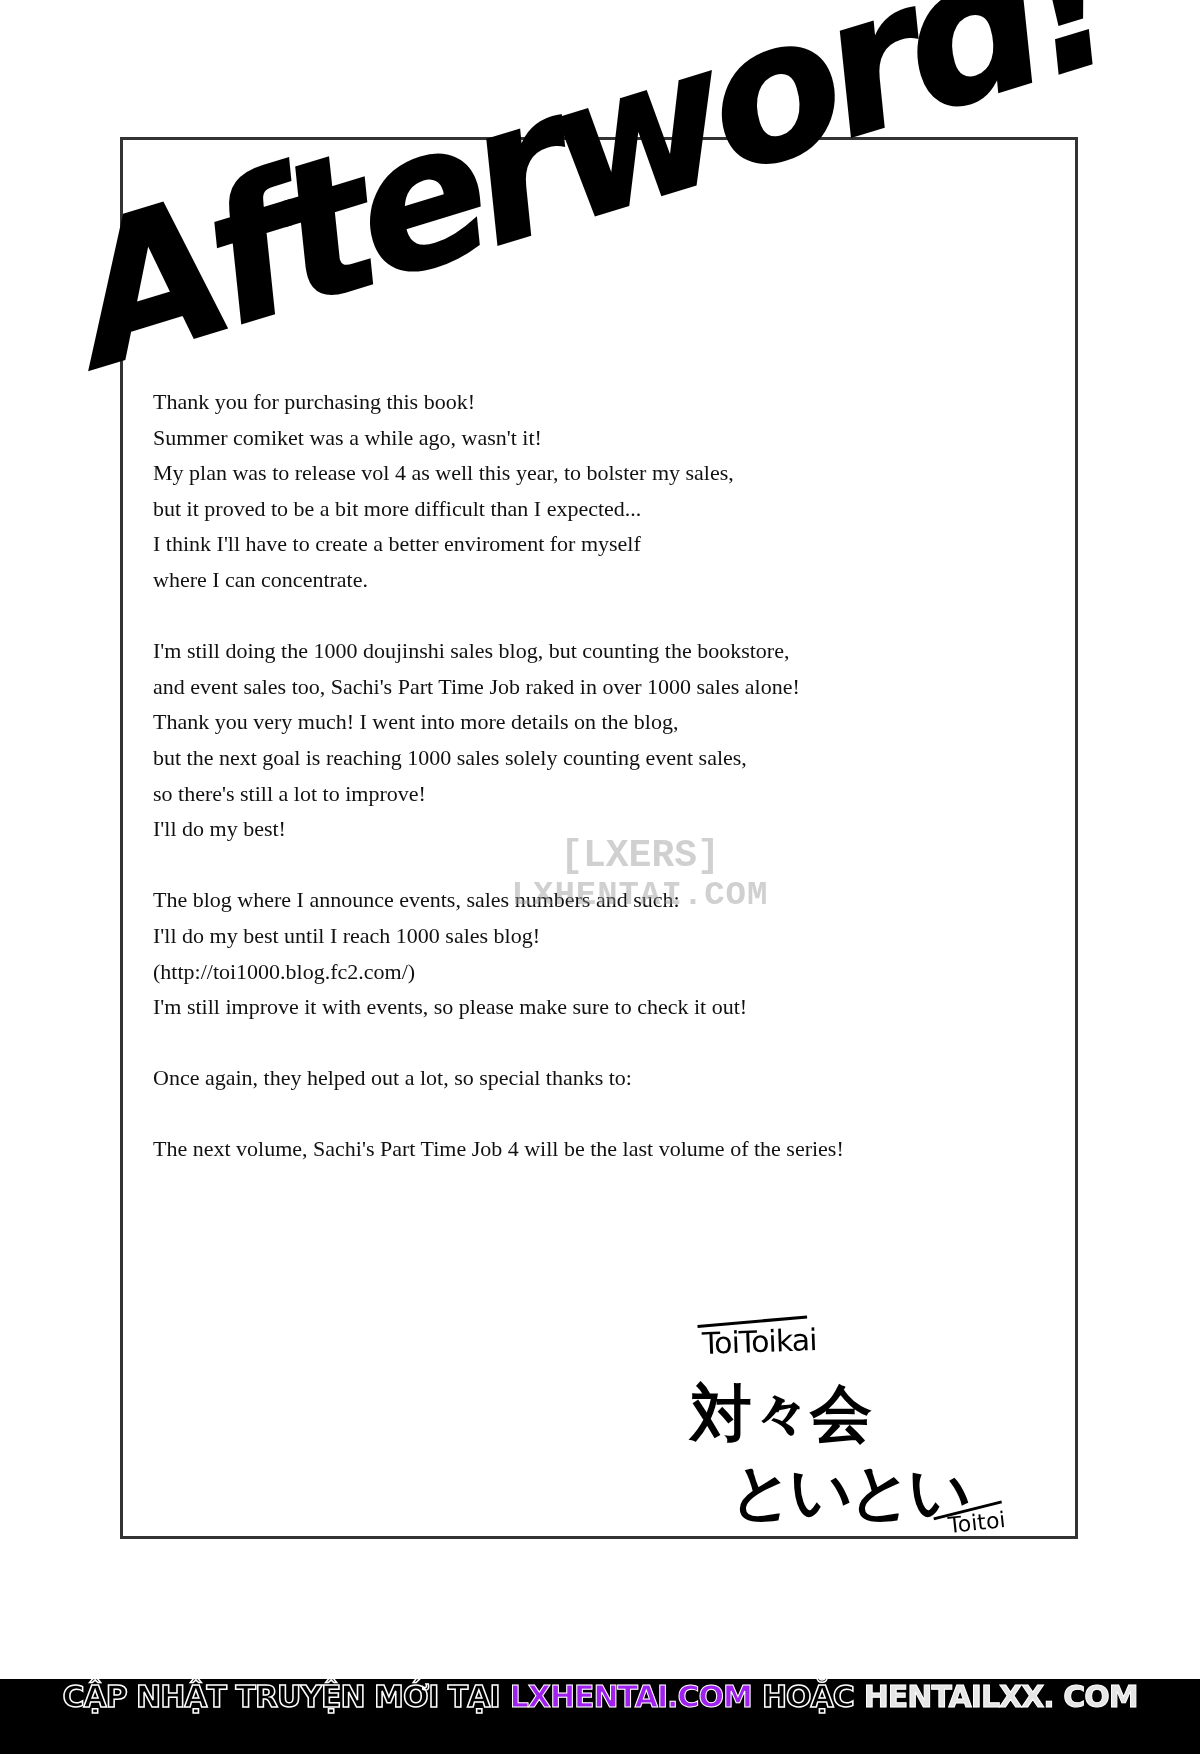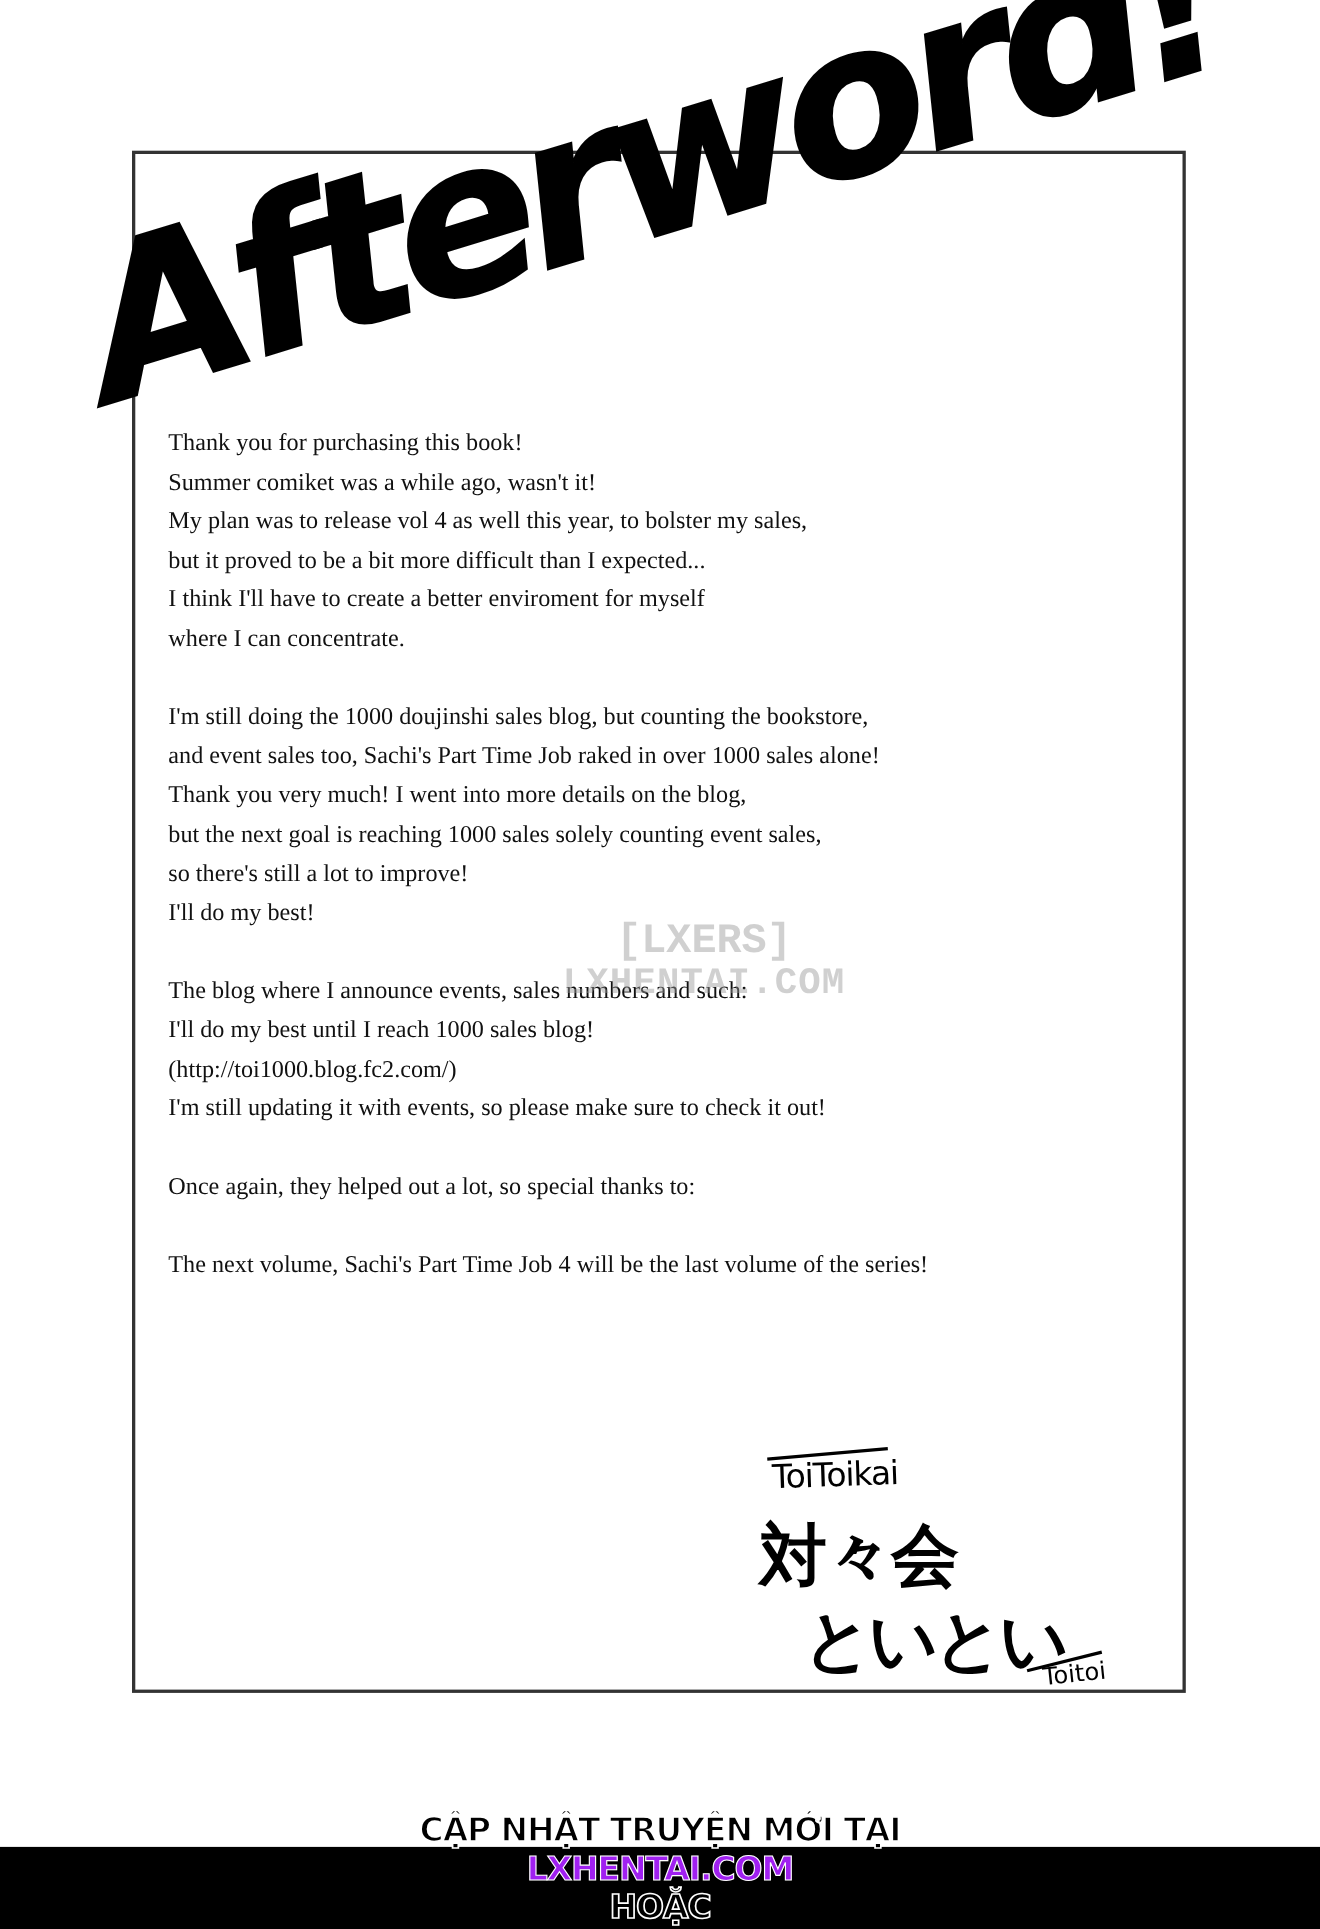--- a/index.html
+++ b/index.html
@@ -37,22 +37,22 @@
     font-family: "DejaVu Sans", sans-serif; color: #000;
   }
   .sig-en { position: absolute; left: 12px; top: 14px; font-size: 30px; transform: rotate(-2deg); letter-spacing: -1px; }
   .sig-en::before { content:""; position:absolute; left:-4px; top:-4px; width:110px; height:3px; background:#000; transform: rotate(-3deg); }
   .sig-kanji { position: absolute; left: 0px; top: 62px; font-size: 62px; font-weight: bold; letter-spacing: -2px; }
   .sig-kana { position: absolute; left: 40px; top: 140px; font-size: 62px; font-weight: bold; letter-spacing: -4px; }
   .sig-small { position: absolute; left: 258px; top: 200px; font-size: 22px; transform: rotate(-6deg); }
   .sig-small::before { content:""; position:absolute; left:-14px; top:-2px; width:70px; height:3px; background:#000; transform: rotate(-8deg); }
   .banner {
     position: absolute; left: 0; top: 1679px; width: 1200px; height: 75px; background: #000;
-    display: flex; align-items: center; justify-content: center;
-    font-family: "DejaVu Sans", sans-serif; font-weight: bold; font-size: 30px; letter-spacing: -1px; flex-direction: column;
+    display: flex; align-items: flex-start; justify-content: center;
+    font-family: "DejaVu Sans", sans-serif; font-weight: bold; font-size: 30px; letter-spacing: -1px;
   }
   .banner span { margin: 0 5px; }
   .b-white { color: #000; -webkit-text-stroke: 1.5px #ffffff; }
   .b-purple { color: #a020f0; -webkit-text-stroke: 1px #ffffff; }
   .b-blue { color: #e5e5e5; -webkit-text-stroke: 1px #ffffff; }
 </style>
 </head>
 <body>
 
 <div class="frame"></div>
@@ -70,21 +70,21 @@
   <span class="line">I'm still doing the 1000 doujinshi sales blog, but counting the bookstore,</span>
   <span class="line">and event sales too, Sachi's Part Time Job raked in over 1000 sales alone!</span>
   <span class="line">Thank you very much! I went into more details on the blog,</span>
   <span class="line">but the next goal is reaching 1000 sales solely counting event sales,</span>
   <span class="line">so there's still a lot to improve!</span>
   <span class="line">I'll do my best!</span>
   <span class="gap"></span>
   <span class="line">The blog where I announce events, sales numbers and such:</span>
   <span class="line">I'll do my best until I reach 1000 sales blog!</span>
   <span class="line">(http://toi1000.blog.fc2.com/)</span>
-  <span class="line">I'm still updating it with events, so please make sure to check it out!</span>
+  <span class="line">I'm still improve it with events, so please make sure to check it out!</span>
   <span class="gap"></span>
   <span class="line">Once again, they helped out a lot, so special thanks to:</span>
   <span class="gap"></span>
   <span class="line">The next volume, Sachi's Part Time Job 4 will be the last volume of the series!</span>
 </div>
 
 <div class="watermark">
   <span class="wm1">[LXERS]</span>
   <span class="wm2">LXHENTAI.COM</span>
 </div>

